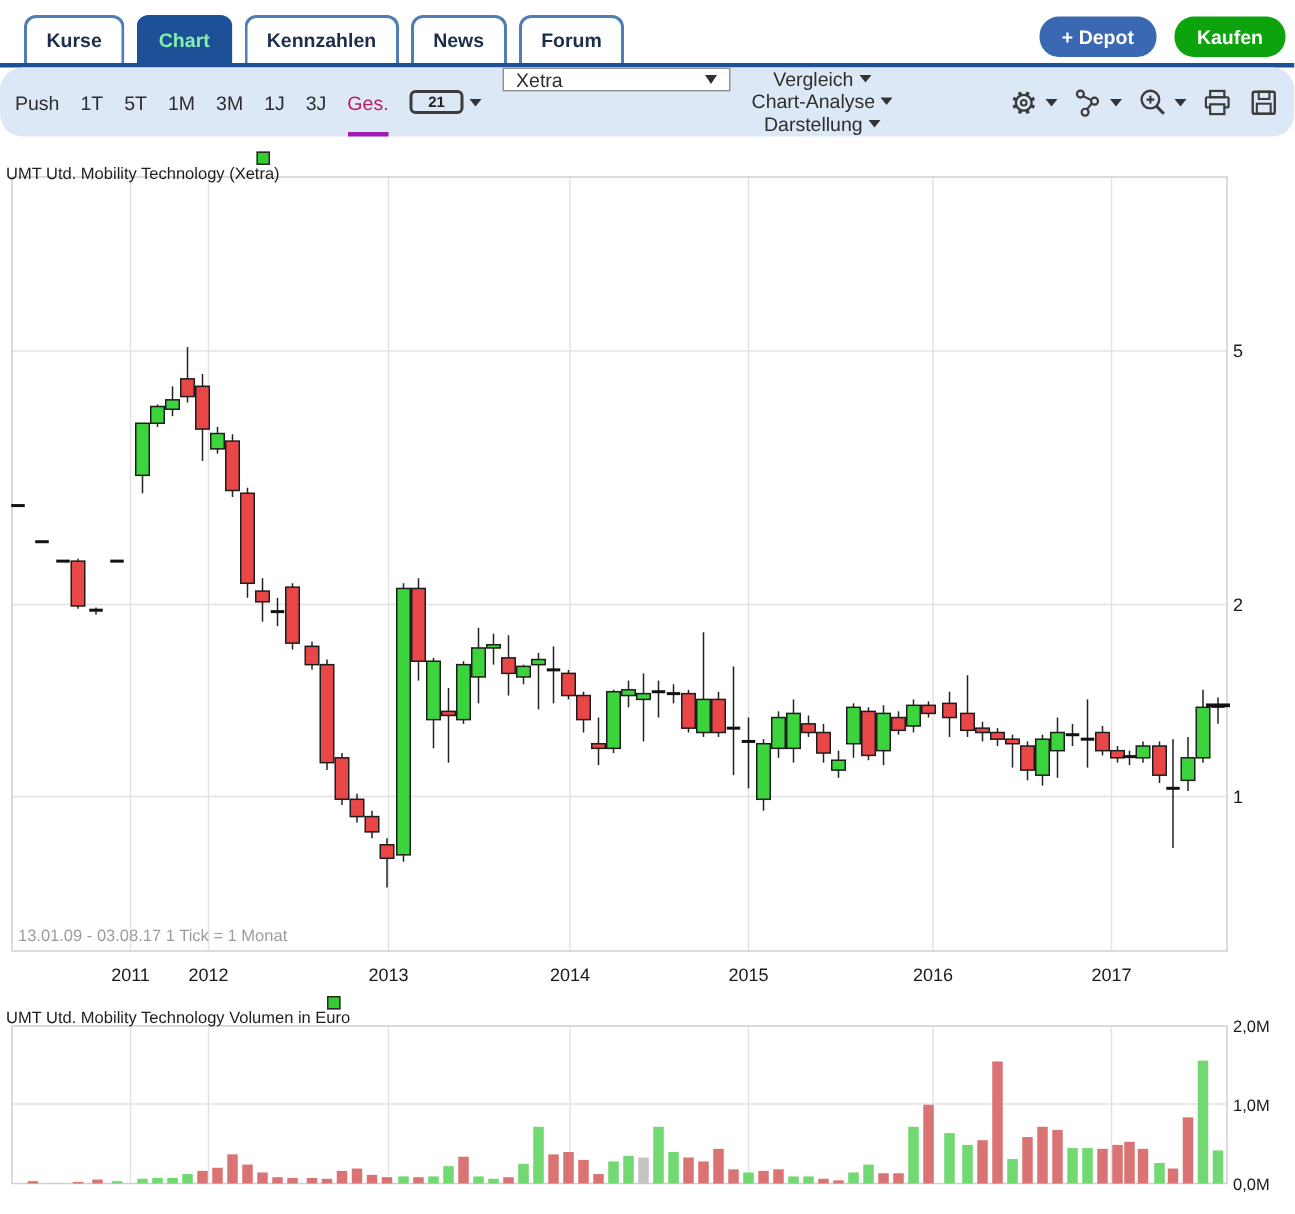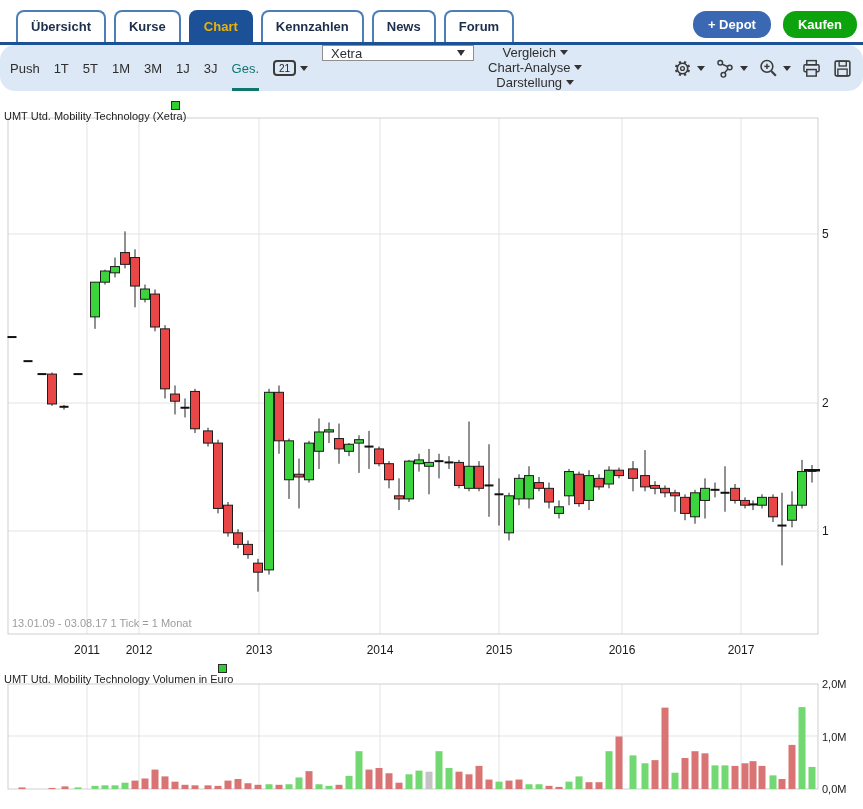--- a/index.html
+++ b/index.html
@@ -9,63 +9,62 @@
     background:#ffffff; font-family:"Liberation Sans", sans-serif;
   }
   
   .tabbar { position:absolute; top:8px; left:16px; right:6px; display:flex; align-items:flex-end; height:34px; }
   .tabs { display:flex; align-items:flex-end; }
   .tab {
     font-size:13px; font-weight:bold; color:#1c2e4a; background:#fff;
     border:2px solid #4d7fb5; border-bottom:none; border-radius:8px 8px 0 0;
     padding:7px 13px 8px; margin-right:8px; cursor:pointer; white-space:nowrap;
   }
-  .tab.active { background:#1c5198; border-color:#1c5198; color:#eab308; }
+  .tab.active { background:#1c5198; border-color:#1c5198; color:#86efac; }
   .pill {
     border:none; border-radius:13px; color:#fff; font-weight:bold; font-size:13px;
     padding:6px 15px; cursor:pointer; margin-bottom:4px; white-space:nowrap;
   }
   .pill.depot { margin-left:auto; background:#3a68b2; }
   .pill.buy  { margin-left:12px; background:#0da30d; }
   .tabline { position:absolute; top:42px; left:0; right:0; height:3px; background:#1c5198; }
   
   .toolbar {
     position:absolute; top:45px; left:0; right:0; height:46px; background:#dce8f6;
     display:flex; align-items:stretch; padding:0 10px; font-size:13px; color:#2e2e2e;border-radius:15px;
   }
   .titem { display:flex; align-items:center; margin-right:14px; cursor:pointer; white-space:nowrap; }
-  .range.active { color:#0f766e; border-bottom:3px solid #0f766e; padding-top:3px; }
+  .range.active { color:#be185d; border-bottom:3px solid #a21caf; padding-top:3px; }
   .caret {
     display:inline-block; width:0; height:0; margin-left:4px;
     border-left:4px solid transparent; border-right:4px solid transparent; border-top:5px solid #333;
   }
   .cal-box {
-    border:2px solid #3c3c3c; border-radius:4px; width:23px; height:16px; background:transparent;
-    font-size:10px; font-weight:normal; color:#222; display:flex; align-items:center; justify-content:center;
+    border:2px solid #3c3c3c; border-radius:4px; width:36px; height:16px; background:transparent;
+    font-size:10px; font-weight:bold; color:#222; display:flex; align-items:center; justify-content:center;
   }
   .select {
     background:#fff; border:1px solid #8f8f8f; width:152px; height:16px;
     display:flex; align-items:center; justify-content:space-between; padding:0 8px; cursor:pointer;
   }
   .icons { margin-left:auto; display:flex; align-items:center; }
   .iconbtn { display:flex; align-items:center; margin-left:10px; cursor:pointer; }
   .iconbtn svg { display:block; }
   
   .legend { position:absolute; left:4px; display:flex; align-items:flex-end; font-size:11px; color:#1e1e1e;flex-direction:column; }
   .legend .sq { width:9px; height:9px; border:1px solid #2a2a2a; margin-right:6px; }
   .legend.l1 { top:101px; }
   .legend.l2 { top:664px; }
   #chart { position:absolute; top:96px; left:0; }
 </style>
 </head>
 <body>
 
 <div class="tabbar">
   <div class="tabs" id="tabs">
-      <div class="tab">Übersicht</div>
       <div class="tab">Kurse</div>
       <div class="tab active">Chart</div>
       <div class="tab">Kennzahlen</div>
       <div class="tab">News</div>
       <div class="tab">Forum</div>
     </div>
   <button class="pill depot">+ Depot</button>
   <button class="pill buy">Kaufen</button>
 </div>
 <div class="tabline"></div>

